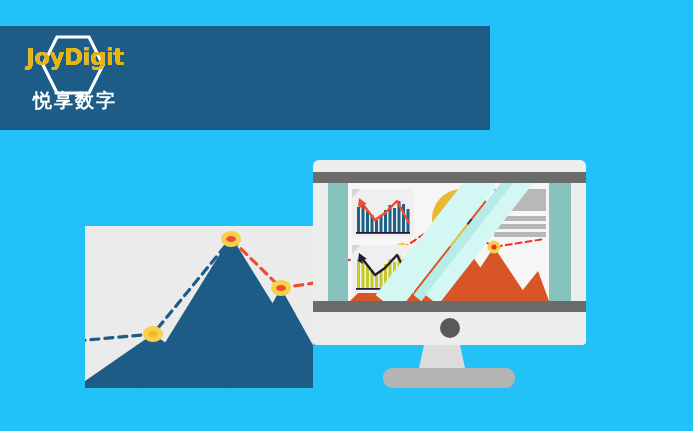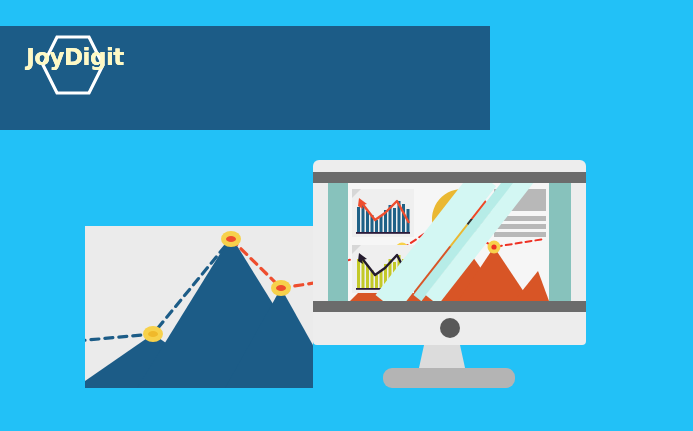--- a/index.html
+++ b/index.html
@@ -16,21 +16,21 @@
     position:absolute;left:0;top:26px;width:490px;height:104px;
     background:#1c5c87;
     display:flex;align-items:center;
   }
   .logo-block{
     position:relative;width:118px;height:92px;margin-left:16px;flex:0 0 auto;
   }
   .logo-hex{position:absolute;left:24px;top:2px;width:66px;height:62px;}
   .logo-word{
     position:absolute;left:0;top:12px;width:118px;text-align:center;
-    color:#fef9c3;font-size:23px;font-weight:bold;letter-spacing:-0.5px;
+    color:#eab308;font-size:23px;font-weight:bold;letter-spacing:-0.5px;
     font-family:"DejaVu Sans",sans-serif;
     text-shadow:0 0 0 #fff;
   }
   .logo-sub{
     position:absolute;left:0;top:56px;width:118px;text-align:center;
     color:#ffffff;font-size:19px;font-weight:bold;letter-spacing:2px;
     font-family:"DejaVu Sans",sans-serif;
   }
   .banner-title{
     color:#ffffff;font-size:52px;font-weight:bold;letter-spacing:3px;
@@ -86,20 +86,21 @@
 
 <div id="stage">
 
   <div class="banner">
 
     <div class="logo-block">
       <svg class="logo-hex" viewBox="0 0 66 62">
         <polygon points="17,3 49,3 63,31 49,59 17,59 3,31" fill="none" stroke="#ffffff" stroke-width="3.2"></polygon>
       </svg>
       <div class="logo-word">JoyDigit</div>
+      <div class="logo-sub">悦享数字</div>
     </div>
 
   </div>
 
   <div class="left-panel">
     <svg width="228" height="162" viewBox="0 0 228 162">
 
       <polygon points="-10,162 68,108 146,162" fill="#1c5c87"></polygon>
       <polygon points="52,162 146,10 240,162" fill="#1c5c87"></polygon>
       <polygon points="140,162 196,62 252,162" fill="#1c5c87"></polygon>

